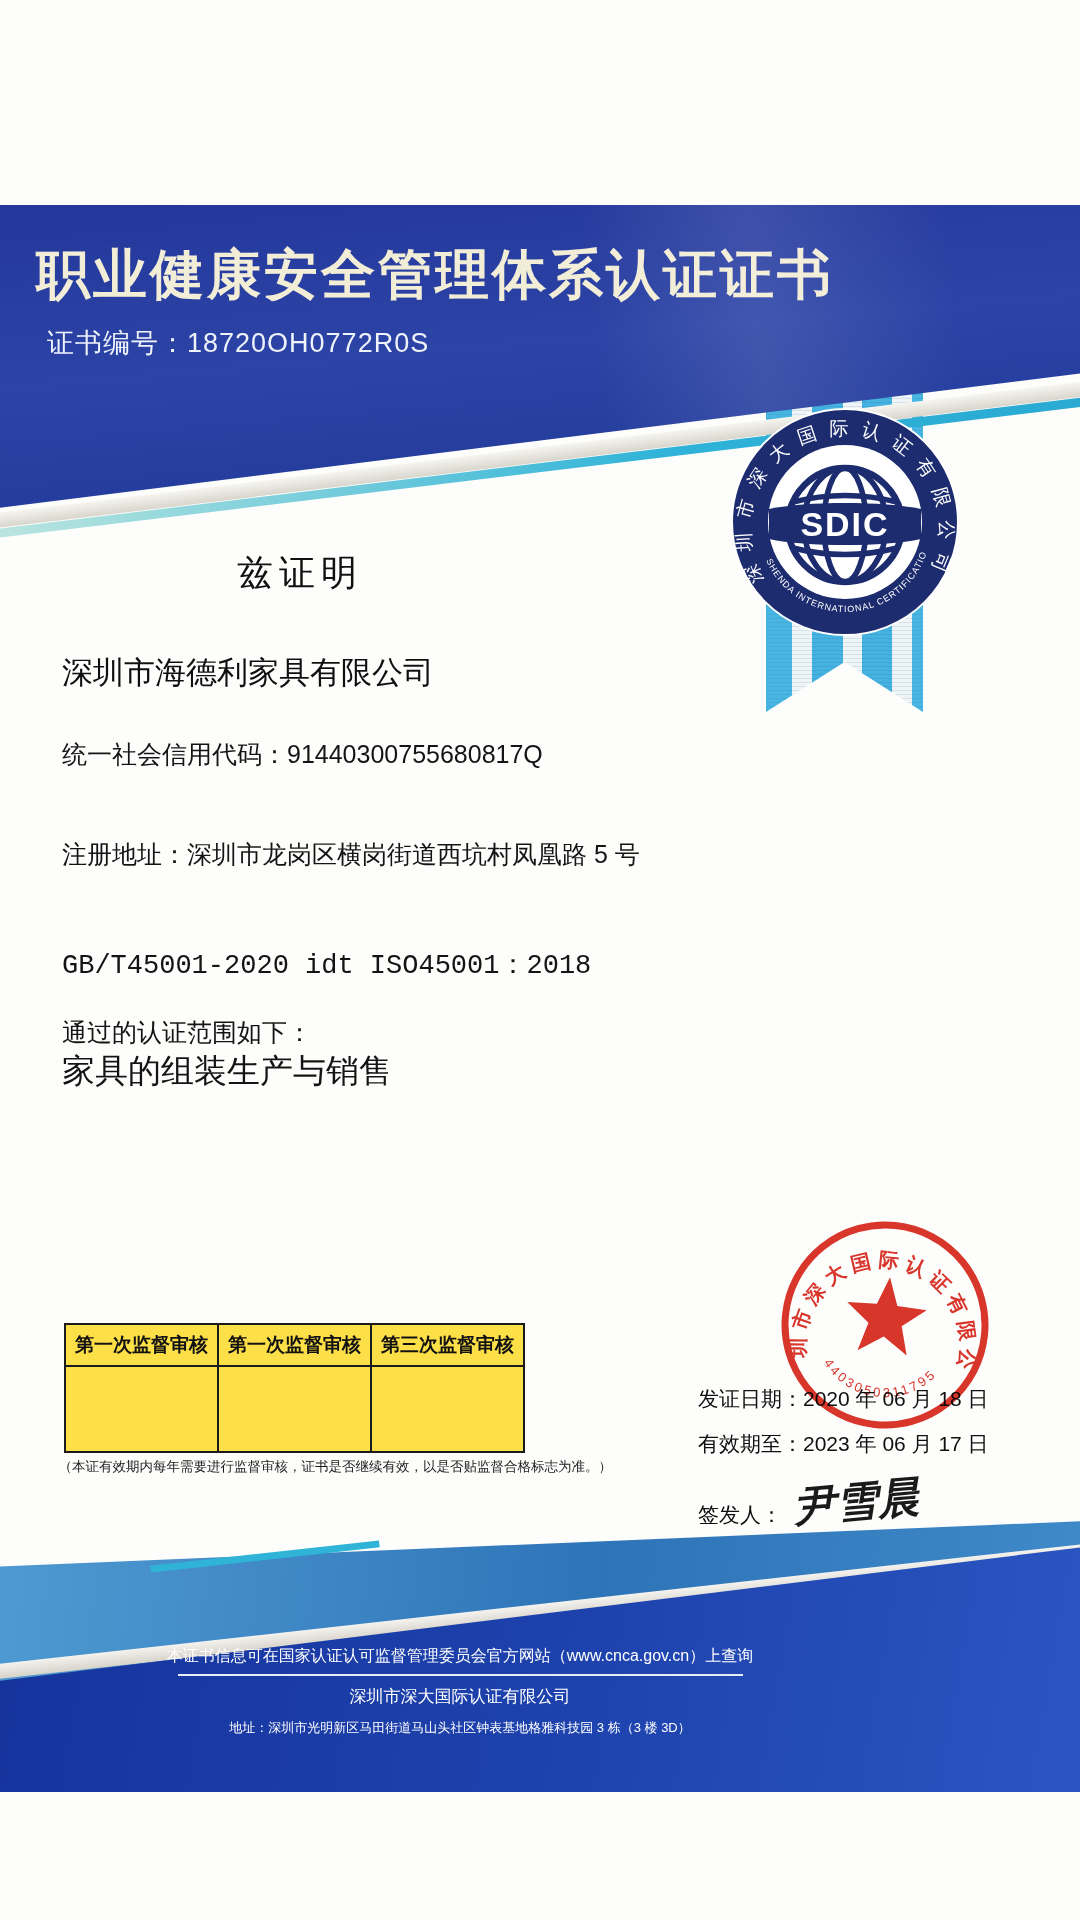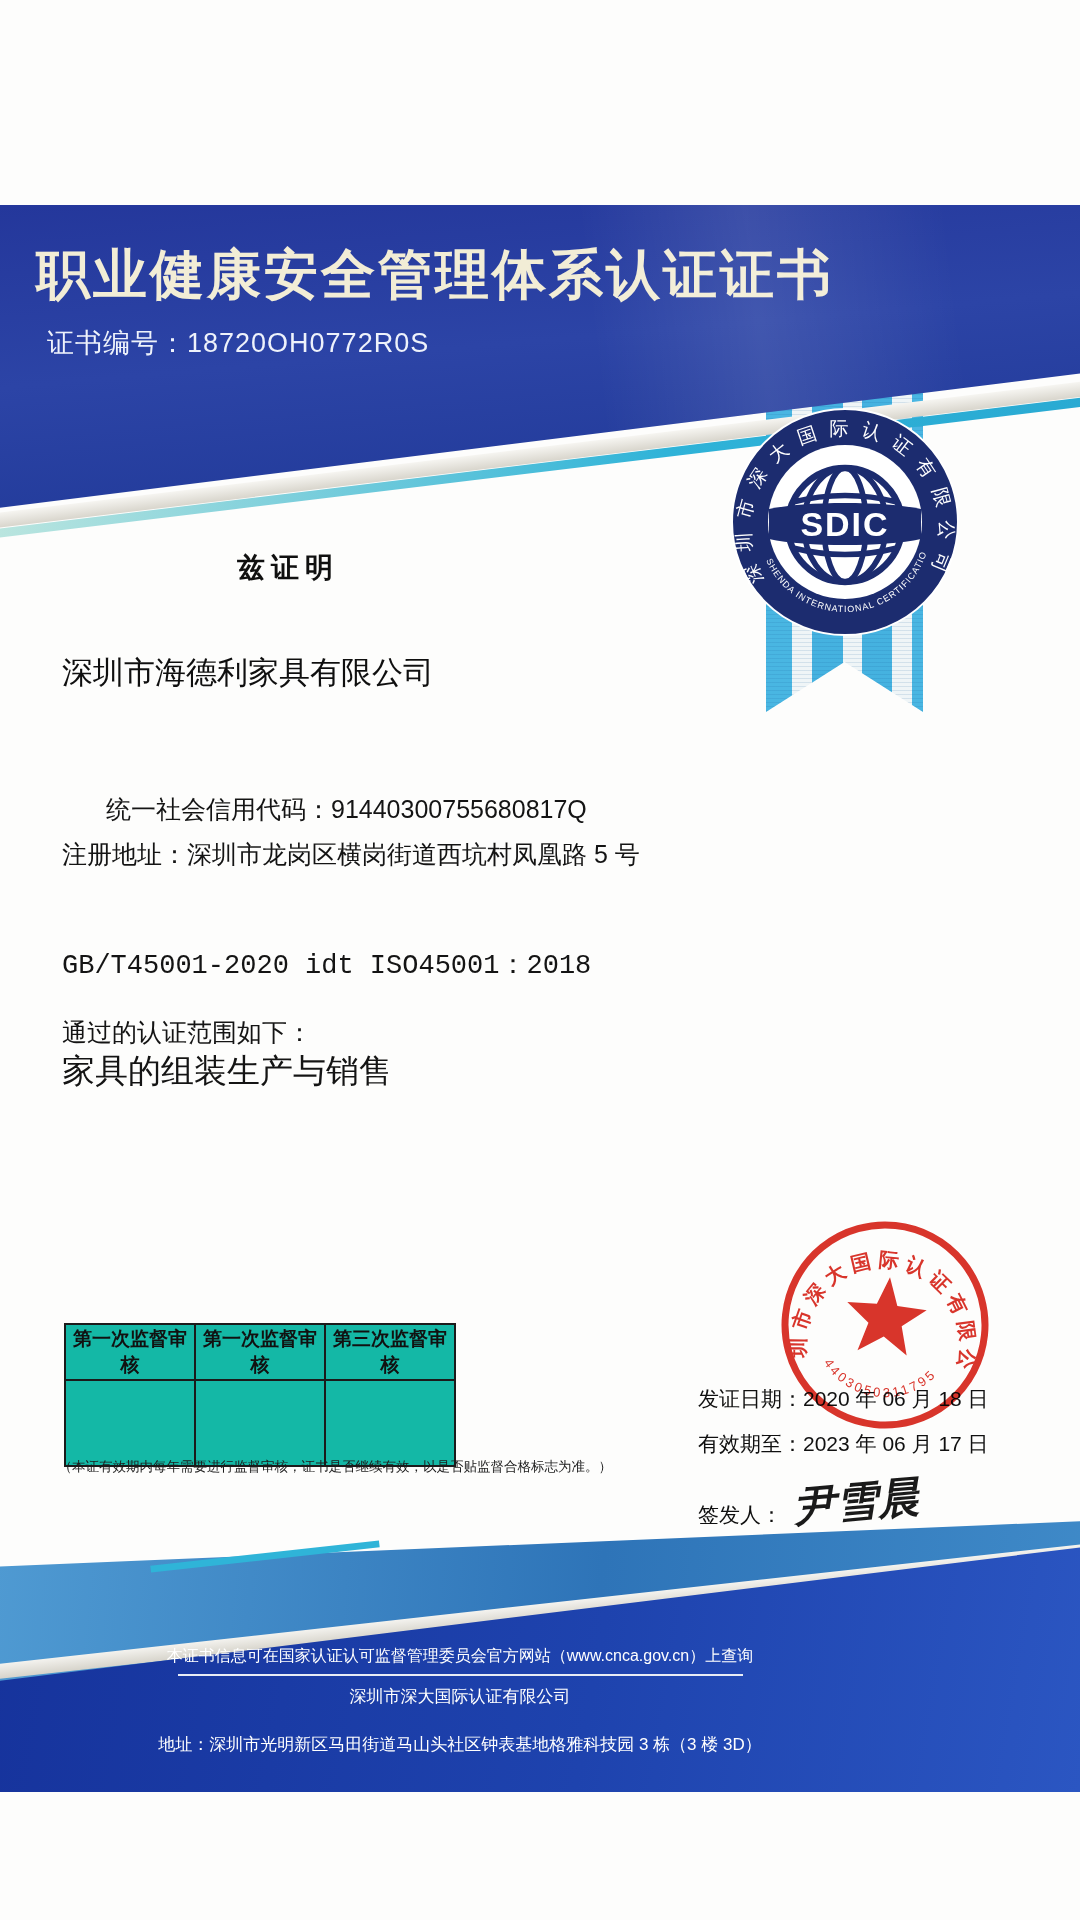--- a/index.html
+++ b/index.html
@@ -26,31 +26,31 @@
   
   .ribbon{position:absolute;left:766px;top:378px;width:157px;height:334px;z-index:1;
     background-image:
       repeating-linear-gradient(180deg, rgba(20,90,150,.13) 0 1px, rgba(255,255,255,0) 1px 4px),
       linear-gradient(90deg,#49b6e2 0 26px,#eff5f7 26px 46px,#45b2e0 46px 77px,#eff5f7 77px 96px,
                       #45b2e0 96px 126px,#eff5f7 126px 146px,#49b6e2 146px 157px);
     clip-path:polygon(0 0,100% 0,100% 100%,50% 85%,0 100%);}
   .badge{position:absolute;left:728px;top:405px;z-index:6;}
 
   
-  .certify{position:absolute;left:237px;top:549px;font-size:28px;color:#101010;
-           font-weight:700;letter-spacing:6px;z-index:4;}
+  .certify{position:absolute;left:237px;top:549px;font-size:36px;color:#101010;
+           font-weight:400;letter-spacing:6px;z-index:4;}
   .company{position:absolute;left:62px;top:652px;font-size:31px;color:#0f0f0f;font-weight:500;z-index:4;}
   .line{position:absolute;left:62px;color:#141414;font-size:25px;z-index:4;white-space:nowrap;}
-  .credit{top:793px;margin-left:44px;} .addr{top:838px;} .stdintro{top:908px;}
+  .credit{top:738px;} .addr{top:838px;} .stdintro{top:908px;}
   .stdcode{top:946px;font-size:27px;font-family:Liberation Mono, monospace;} .scopeintro{top:1016px;}
   .scope{top:1049px;font-size:33px;font-weight:500;}
 
   
-  .audit-table{position:absolute;left:64px;top:1323px;width:392px;border-collapse:collapse;
-               z-index:4;background:#14b8a6;font-family:Liberation Mono, monospace;}
+  .audit-table{position:absolute;left:64px;top:1323px;width:461px;border-collapse:collapse;
+               z-index:4;background:#fde047;font-family:Liberation Mono, monospace;}
   .audit-table th{border:2px solid #1b1b1b;height:38px;font-size:19px;font-weight:700;color:#111;}
   .audit-table td{border:2px solid #1b1b1b;height:82px;}
   .note{position:absolute;left:52px;top:1458px;width:560px;text-align:right;
         font-size:13.5px;color:#1c1c1c;z-index:4;}
 
   
   .issue-line{position:absolute;left:698px;font-size:21px;color:#101010;z-index:4;white-space:nowrap;}
   .issue{top:1385px;} .valid{top:1430px;} .issuer{top:1480px;}
   .sig{display:inline-block;font-family:"Liberation Serif",serif;font-style:italic;font-weight:600;
        font-size:42px;color:#1a1a1a;transform:rotate(-5deg) translateY(-6px);margin-left:12px;}
@@ -67,21 +67,21 @@
             transform:rotate(-6.3deg);z-index:6;}
   .bot-silver{position:absolute;left:-30px;top:1603px;width:1160px;height:15px;z-index:7;
               background:linear-gradient(180deg,#f4f3ef,#d6d3ca);transform:rotate(-6.3deg);}
   .bot-deep{position:absolute;left:0;top:1545px;width:1080px;height:247px;z-index:8;
             background:linear-gradient(100deg,#16339c,#1e43ae 55%,#2b56c2);
             clip-path:polygon(0 55%,100% 1%,100% 100%,0 100%);}
   .footer{position:absolute;left:70px;top:1646px;width:780px;z-index:9;color:#fff;text-align:center;}
   .f1{font-size:16px;}
   .frule{width:565px;height:2px;background:#e8ecf5;margin:7px auto 9px;}
   .f2{font-size:17px;}
-  .f3{font-size:17px;margin-top:25px;}
+  .f3{font-size:13px;margin-top:11px;}
 </style>
 </head>
 <body>
 
 <div class="page">
 
   <div class="ribbon"></div>
   <div class="stripe cyan1"></div>
   <div class="stripe silver1"></div>
 

